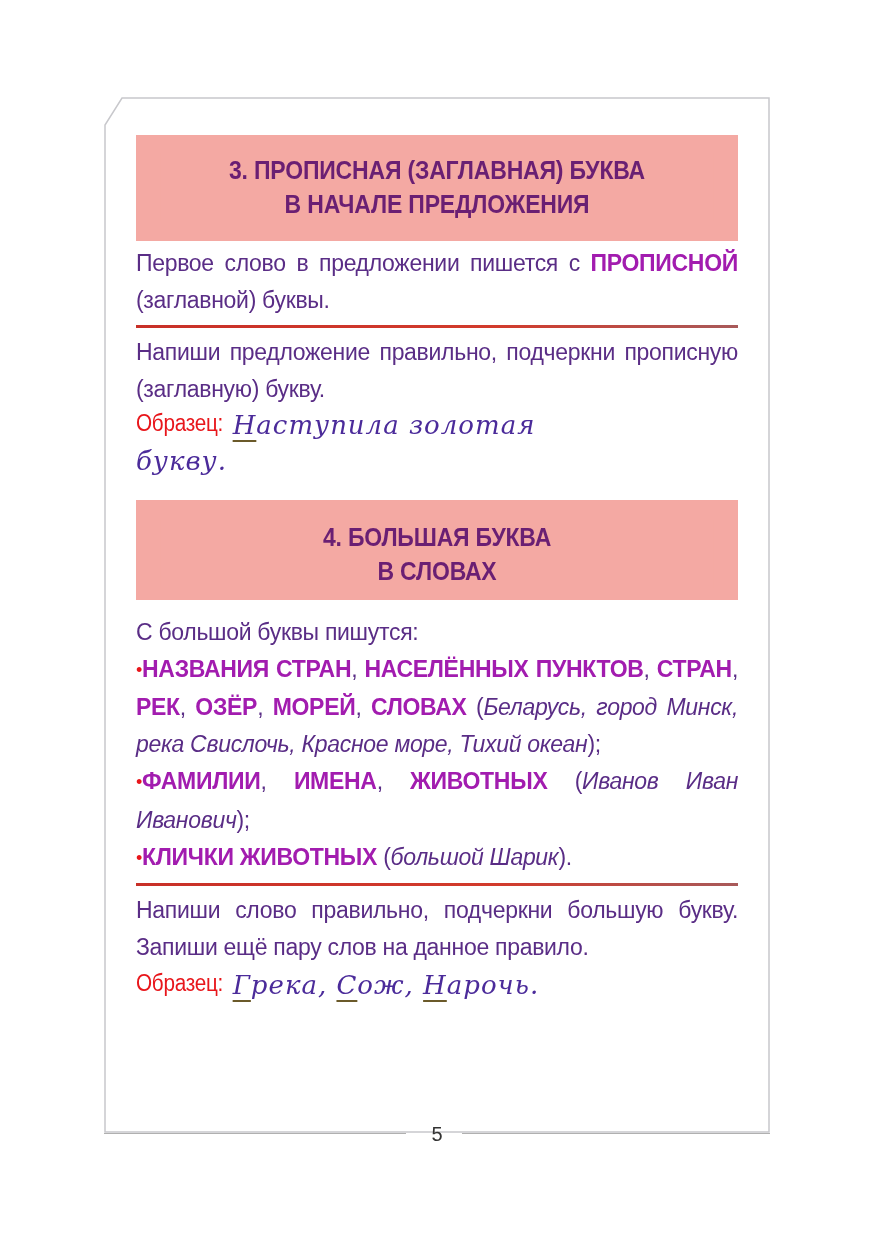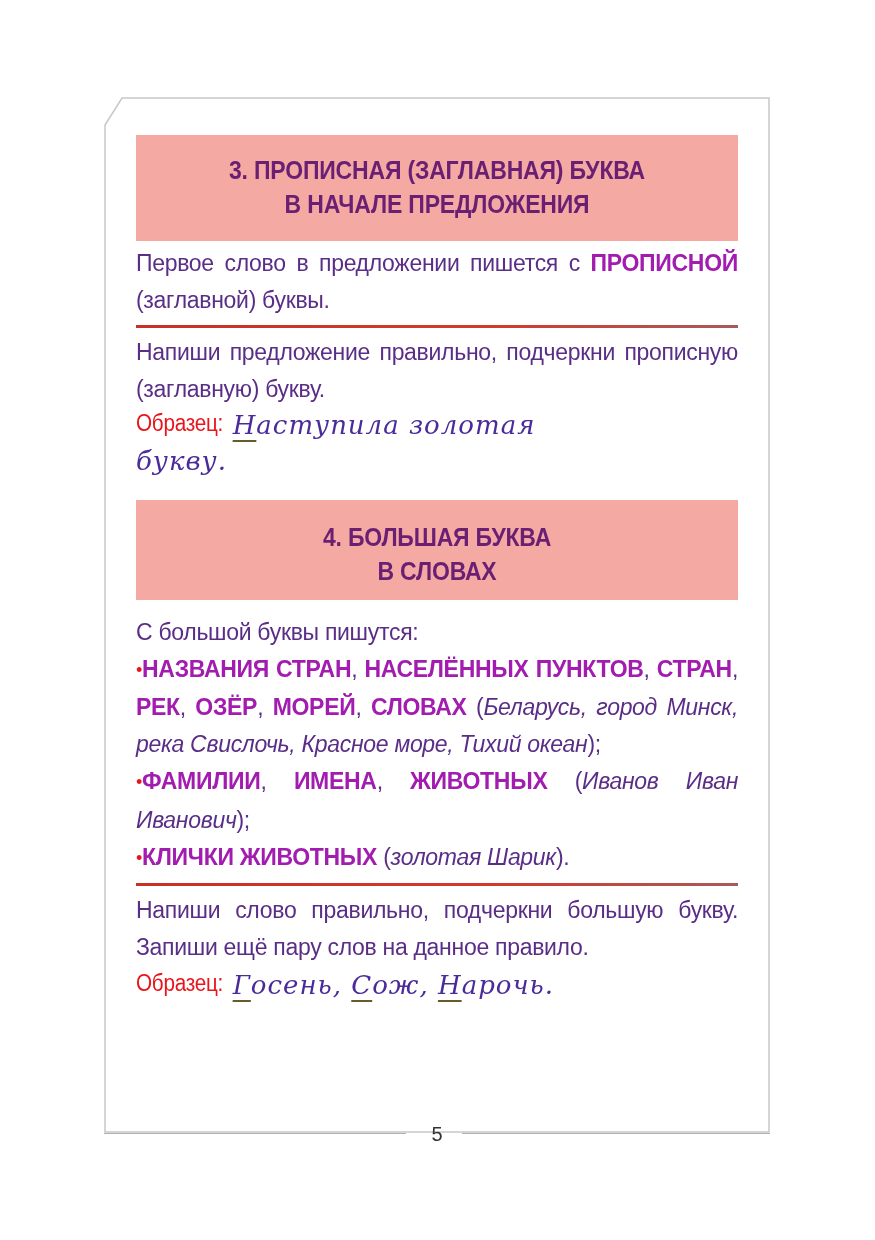--- a/index.html
+++ b/index.html
@@ -94,31 +94,31 @@
 
   <div class="para">
     <span class="bullet">•</span><span class="red">НАЗВАНИЯ СТРАН</span>, <span class="red">НАСЕЛЁННЫХ ПУНКТОВ</span>, <span class="red">СТРАН</span>, <span class="red">РЕК</span>, <span class="red">ОЗЁР</span>, <span class="red">МОРЕЙ</span>, <span class="red">СЛОВАХ</span> (<span class="it">Беларусь, город Минск, река Свислочь, Красное море, Тихий океан</span>);
   </div>
 
   <div class="para">
     <span class="bullet">•</span><span class="red">ФАМИЛИИ</span>, <span class="red">ИМЕНА</span>, <span class="red">ЖИВОТНЫХ</span> (<span class="it">Иванов Иван Иванович</span>);
   </div>
 
   <div class="para">
-    <span class="bullet">•</span><span class="red">КЛИЧКИ ЖИВОТНЫХ</span> (<span class="it">золотая Шарик</span>).
+    <span class="bullet">•</span><span class="red">КЛИЧКИ ЖИВОТНЫХ</span> (<span class="it">большой Шарик</span>).
   </div>
 
   <div class="divider"></div>
 
   <div class="para" style="margin-top:6px;">Напиши слово правильно, подчеркни большую букву. Запиши ещё пару слов на данное правило.</div>
 
   <div class="sample-row" style="margin-top:4px;">
     <span class="sample-label">Образец:</span>
     <span class="handwriting">
-      <span class="uline">Г</span><span>осень,</span>
+      <span class="uline">Г</span><span>река,</span>
       <span class="uline">С</span><span>ож,</span>
       <span class="uline">Н</span><span>арочь.</span>
     </span>
   </div>
 </div>
 
 <div class="page-number-row">
   <div class="pn-line-left"></div>
   <div class="page-number">5</div>
   <div class="pn-line-right"></div>

